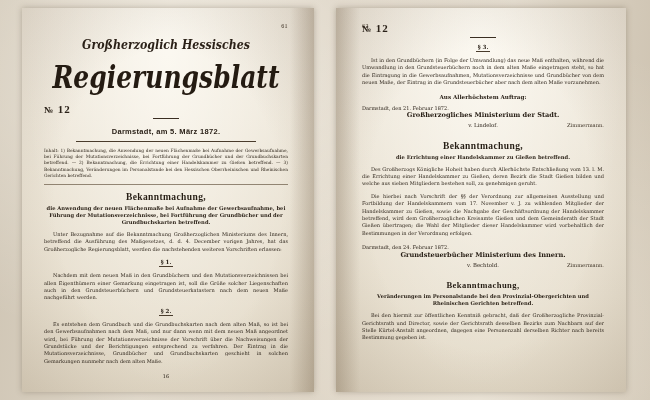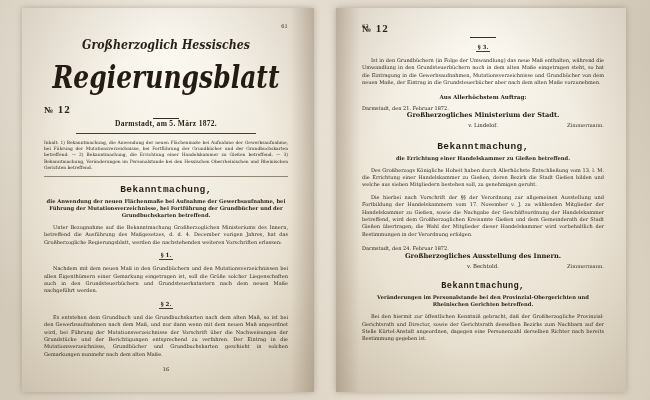--- a/index.html
+++ b/index.html
@@ -112,21 +112,22 @@
   .issue-no .nr { font-size: 9px; }
   .rule-short {
     width: 26px;
     height: 1px;
     background: #3a2e22;
     margin: 3px auto 0 auto;
   }
   .dateline {
     text-align: center;
     font-size: 7.5px;
-    font-family: Liberation Serif, serif;
+    margin-top: 8px;
+    font-family: Liberation Sans, sans-serif;
     font-weight: bold;
     letter-spacing: 0.3px;
   }
   .rule-wide {
     width: 74%;
     height: 1px;
     background: #4a3c2c;
     margin: 5px auto 6px auto;
   }
 
@@ -142,21 +143,21 @@
     width: 100%;
     height: 1px;
     background: #6a5a46;
     margin: 5px 0 7px 0;
     opacity: 0.7;
   }
 
   .head-center {
     text-align: center;
     font-size: 9.5px;
-    font-family: Liberation Mono, monospace;
+    font-family: Liberation Serif, serif;
     font-weight: bold;
     letter-spacing: 0.4px;
     margin-top: 2px;
     color: #261e15;
   }
   .head-center.small {
     font-size: 8.6px;
   }
   .subhead {
     text-align: center;
@@ -286,21 +287,21 @@
 
       <div class="spacer-md"></div>
 
       <div class="head-center">Bekanntmachung,</div>
       <div class="subhead">die Errichtung einer Handelskammer zu Gießen betreffend.</div>
       <div class="para">Des Großherzogs Königliche Hoheit haben durch Allerhöchste Entschließung vom 13. l. M. die Errichtung einer Handelskammer zu Gießen, deren Bezirk die Stadt Gießen bilden und welche aus sieben Mitgliedern bestehen soll, zu genehmigen geruht.</div>
       <div class="para">Die hierbei nach Vorschrift der §§ der Verordnung zur allgemeinen Ausstellung und Fortbildung der Handelskammern vom 17. November v. J. zu wählenden Mitglieder der Handelskammer zu Gießen, sowie die Nachgabe der Geschäftsordnung der Handelskammer betreffend, wird dem Großherzoglichen Kreisamte Gießen und dem Gemeinderath der Stadt Gießen übertragen; die Wahl der Mitglieder dieser Handelskammer wird vorbehaltlich der Bestimmungen in der Verordnung erfolgen.</div>
 
       <div class="sign-block">
         <div class="sign-left">Darmstadt, den 24. Februar 1872.</div>
-        <div class="sign-center">Großherzogliches Ausstellung des Innern.</div>
+        <div class="sign-center">Grundsteuerbücher Ministerium des Innern.</div>
         <div class="sign-name">v. Bechtold.</div>
         <div class="sign-right">Zimmermann.</div>
       </div>
 
       <div class="spacer-md"></div>
 
       <div class="head-center small">Bekanntmachung,</div>
       <div class="subhead">Veränderungen im Personalstande bei den Provinzial-Obergerichten und Rheinischen Gerichten betreffend.</div>
       <div class="para">Bei den hiermit zur öffentlichen Kenntniß gebracht, daß der Großherzogliche Provinzial-Gerichtsrath und Director, sowie der Gerichtsrath desselben Bezirks zum Nachbarn auf der Stelle Kürtel-Anstalt angeordnen, dagegen eine Personenzahl derselben Richter nach bereits Bestimmung gegeben ist.</div>
     </div>

